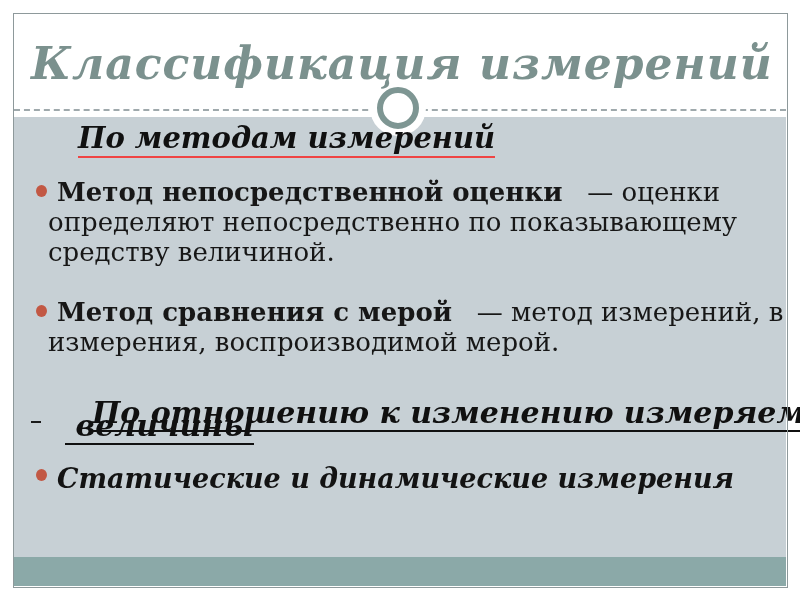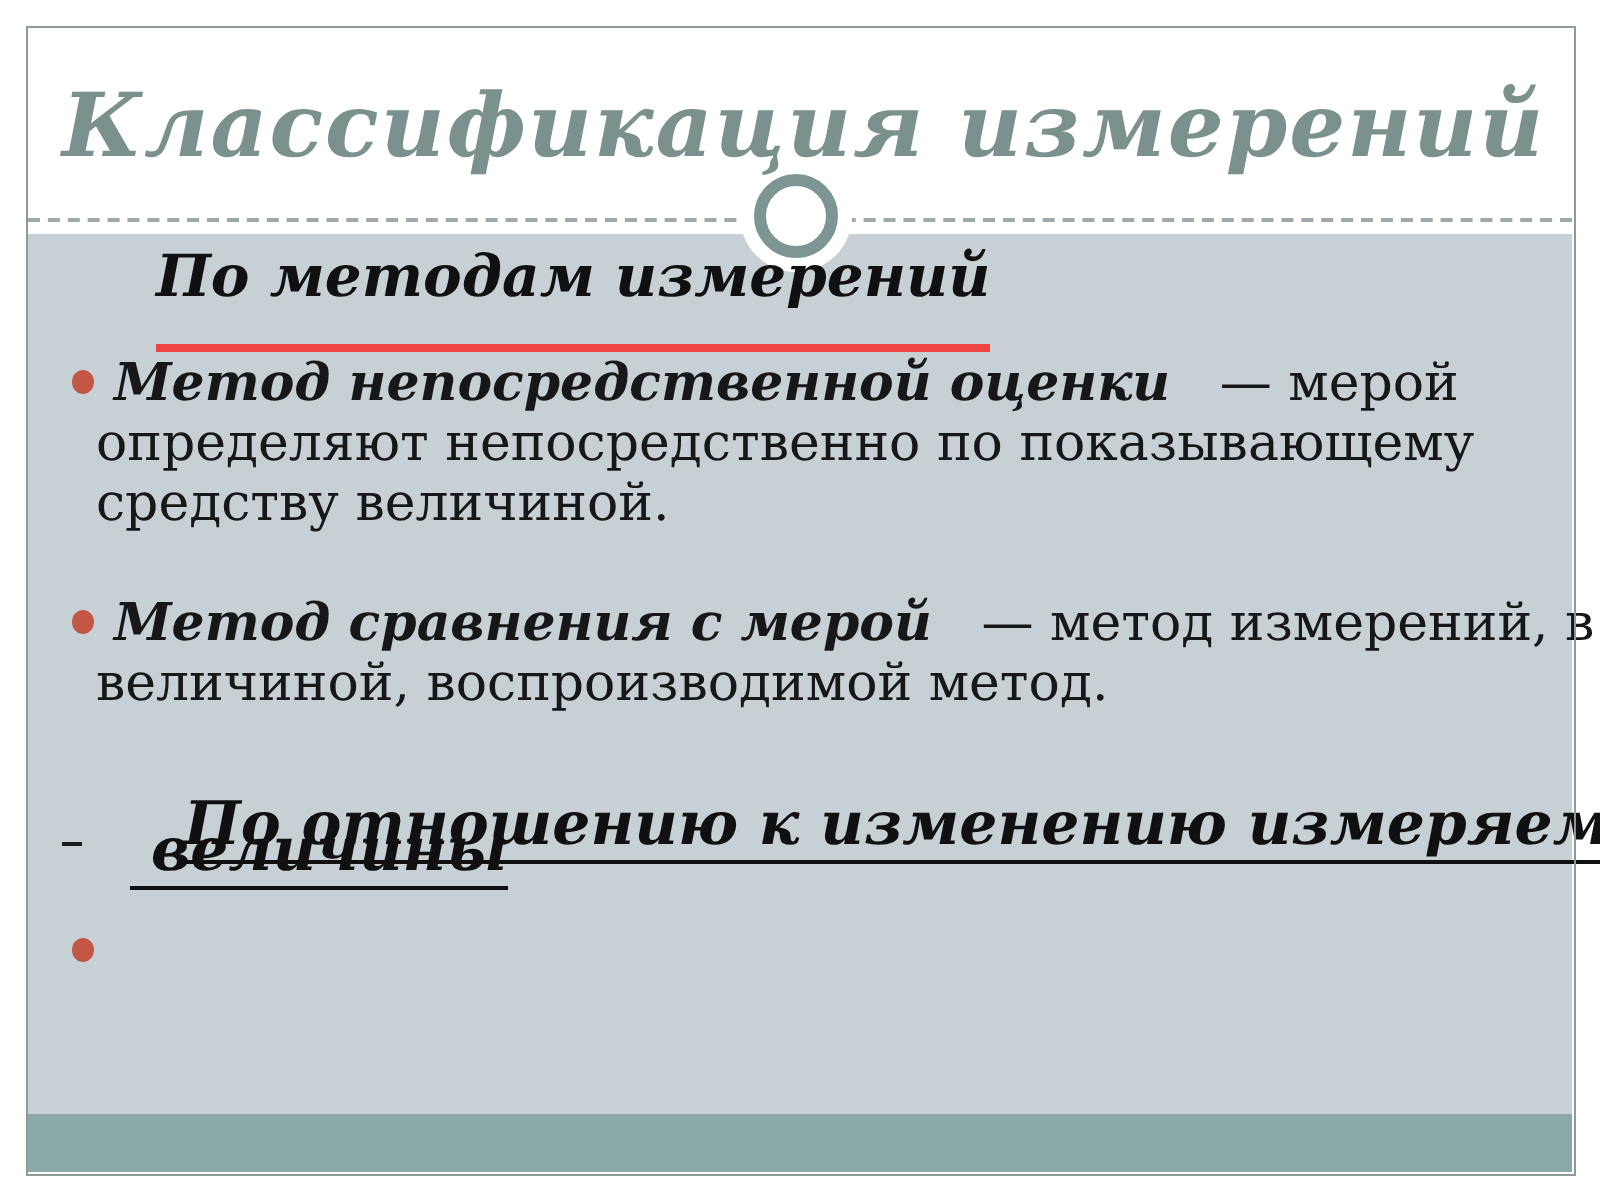--- a/index.html
+++ b/index.html
@@ -33,30 +33,30 @@
     background:#ffffff;border-radius:50%;z-index:2;
   }
   .ring{
     position:absolute;left:377px;top:87px;width:30px;height:30px;
     background:#ffffff;border:6px solid #7e9693;border-radius:50%;z-index:3;
   }
   .content{position:absolute;left:0;top:0;width:800px;height:600px;z-index:4;color:#171717;}
   .h1{
     position:absolute;left:78px;top:121px;
     font-size:29px;font-weight:bold;font-style:italic;color:#101010;
-    border-bottom:4px solid #ef4444;padding-bottom:17px;white-space:pre;text-align:right;
+    border-bottom:2px solid #ef4444;padding-bottom:1px;white-space:pre;text-align:right;
   }
   .dot{
     position:absolute;width:11px;height:12px;border-radius:50%;
     background:#c25844;
   }
   .b-lines{position:absolute;font-size:26px;line-height:30px;}
   .b-lines .line{white-space:pre;}
   .b-lines .line.first{padding-left:9px;}
-  .lead{font-weight:bold;font-style:italic;}
+  .lead{font-weight:bold;}
   .h2line{
     position:absolute;font-size:30px;font-weight:bold;font-style:italic;color:#101010;
     border-bottom:2px solid #101010;padding-bottom:0px;white-space:pre;
   }
   .left-dash{
     position:absolute;left:31px;top:421px;width:10px;height:2px;background:#1a1a1a;
   }
   .b3-text{
     position:absolute;left:57px;top:463px;
     font-size:27px;font-weight:bold;font-style:italic;white-space:pre;color:#131313;
@@ -74,31 +74,32 @@
   <div class="frame"></div>
 
   <div class="title">Классификация измерений</div>
 
   <div class="content">
 
     <div class="h1">По методам измерений</div>
 
     <span class="dot" style="left:36px;top:185px;"></span>
     <div class="b-lines" style="left:48px;top:177px;">
-      <div class="line first"><span class="lead">Метод непосредственной оценки</span><span>   — мерой</span></div>
+      <div class="line first"><span class="lead">Метод непосредственной оценки</span><span>   — оценки</span></div>
       <div class="line">определяют непосредственно по показывающему</div>
       <div class="line">средству величиной.</div>
     </div>
 
     <span class="dot" style="left:36px;top:305px;"></span>
     <div class="b-lines" style="left:48px;top:297px;">
       <div class="line first"><span class="lead">Метод сравнения с мерой</span><span>   — метод измерений, в</span></div>
-      <div class="line">величиной, воспроизводимой метод.</div>
+      <div class="line">измерения, воспроизводимой мерой.</div>
     </div>
 
     <div class="left-dash"></div>
     <div class="h2line" style="left:92px;top:395px;">По отношению к изменению измеряемой</div>
     <div class="h2line" style="left:65px;top:408px;"> величины</div>
 
     <span class="dot" style="left:36px;top:469px;"></span>
+    <div class="b3-text">Статические и динамические измерения</div>
 
   </div>
 </div>
 
 </body></html>

